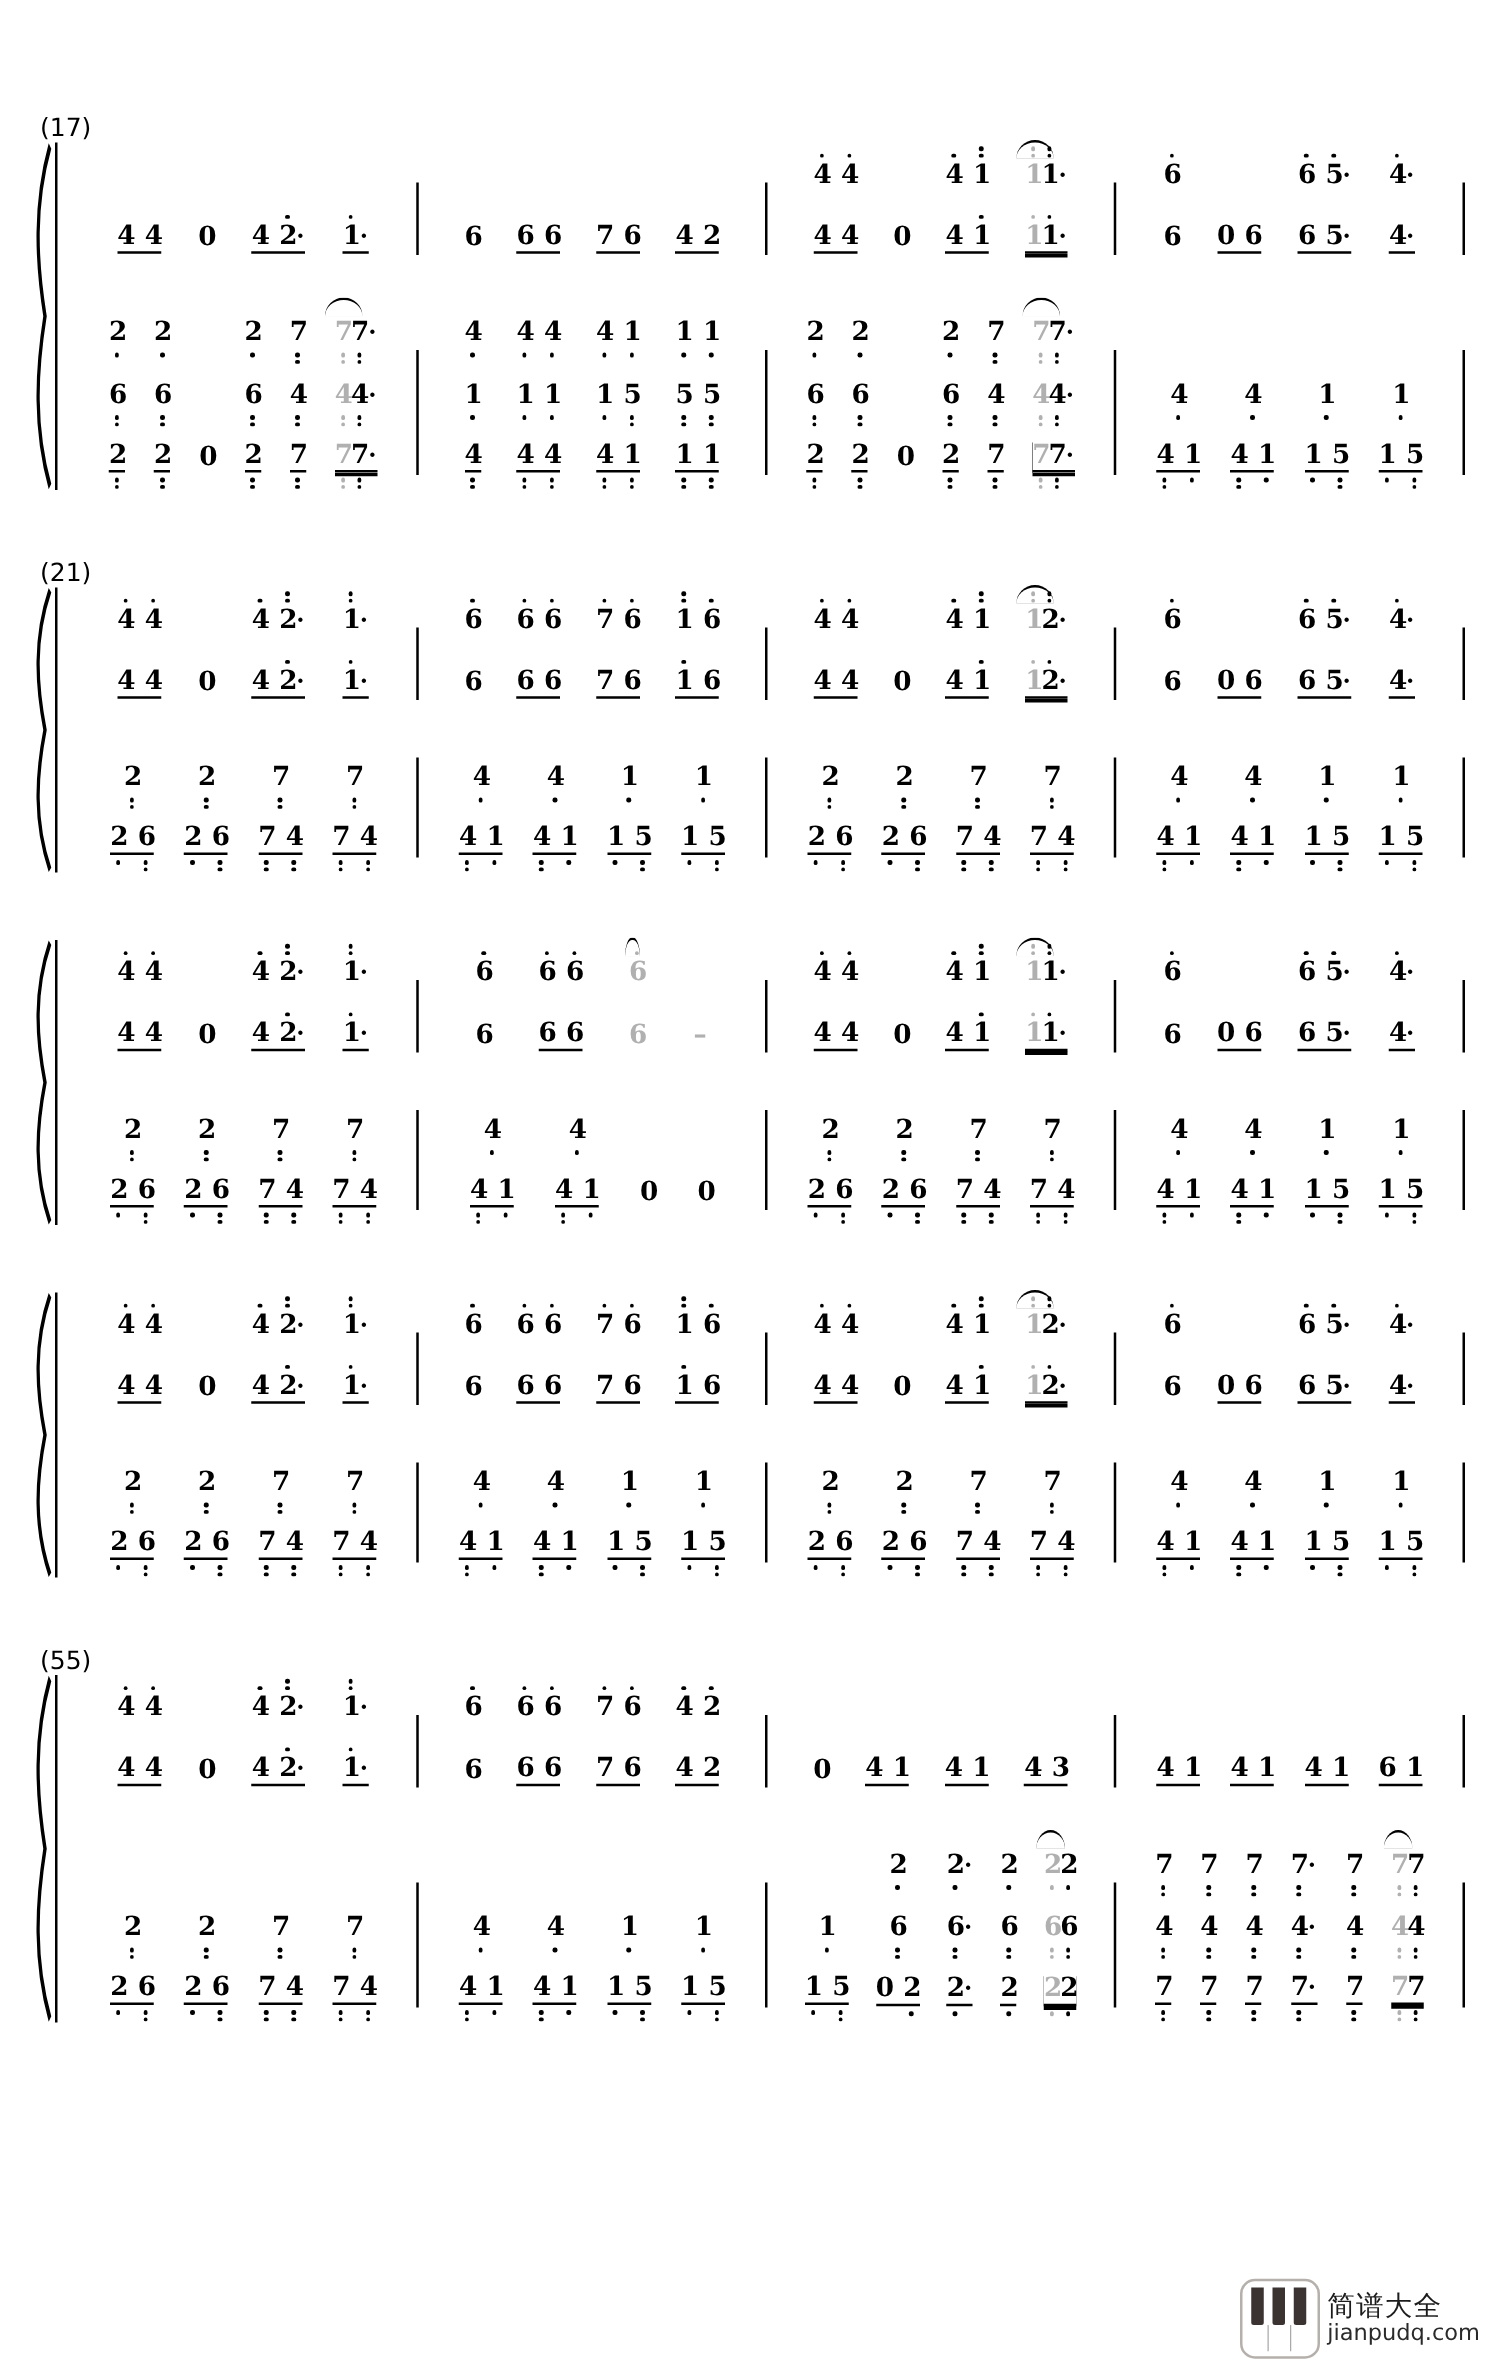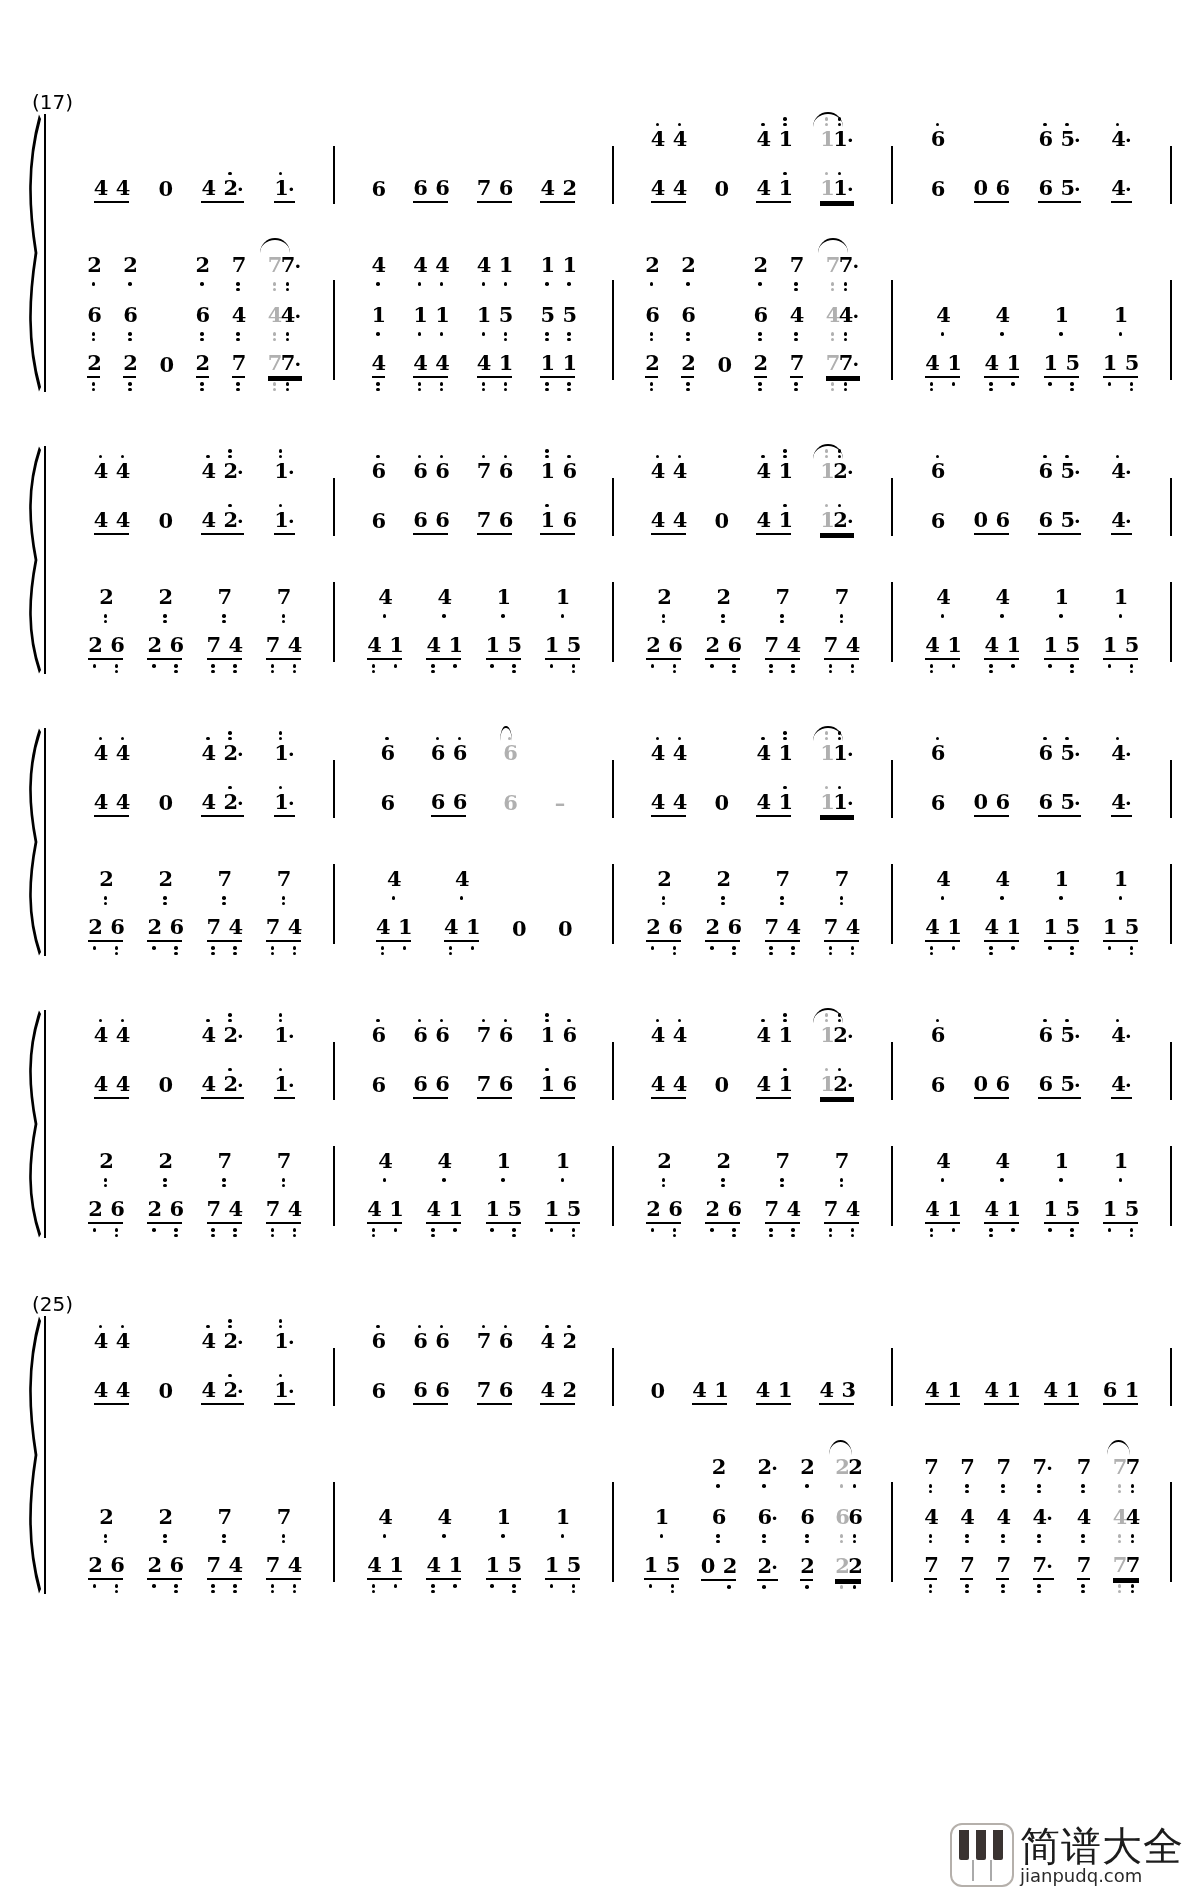--- a/index.html
+++ b/index.html
@@ -42,21 +42,21 @@
   .gsp{margin-left:9px;}
   .grey,.grey .nch,.grey.nch,.grey.augch{color:#b0b0b0;}
   .tie::before{content:"";position:absolute;top:-4px;left:-22%;width:88%;height:13px;
        border-top:2px solid #000;border-radius:50% 50% 0 0/100% 100% 0 0;}
   .footer{position:absolute;right:16px;bottom:10px;display:flex;align-items:center;}
   .picon{width:60px;height:60px;border:2px solid #b5b0ab;border-radius:12px;background:#fff;
          position:relative;margin-right:6px;flex:0 0 auto;}
   .picon .bk{position:absolute;top:5px;width:10px;height:30px;background:#3a3331;border-radius:0 0 2px 2px;}
   .picon .wl{position:absolute;top:35px;bottom:4px;width:1.5px;background:#aaa;}
   .wm-text{display:flex;flex-direction:column;line-height:1;}
-  .wm-brand{font-size:40px;color:#1c1c1c;letter-spacing:1px;font-family:"DejaVu Sans",sans-serif;}
+  .wm-brand{font-size:22px;color:#1c1c1c;letter-spacing:1px;font-family:"DejaVu Sans",sans-serif;}
   .wm-site{font-size:18px;color:#2a2a2a;margin-top:1px;font-family:"DejaVu Sans",sans-serif;}
 </style>
 </head>
 <body>
 
 <div class="page">
   <div class="score" id="score-mount">
       <div class="system">
         <div class="sys-label">(17)</div>
         <div class="sysbody">
@@ -1352,20 +1352,21 @@
                     </div>
                   </div>
                 </div>
               </div>
               <div class="bar b3"></div>
             </div>
           </div>
         </div>
       </div>
       <div class="system">
+        <div class="sys-label">(21)</div>
         <div class="sysbody">
           <div class="brace-col">
             <svg width="16" viewBox="0 0 16 100" preserveAspectRatio="none" style="height:auto;">
               <path d="M14 1 C1 18 3 34 10 50 C3 66 1 82 14 99" fill="none" stroke="#000" stroke-width="2.6"></path>
             </svg>
             <div class="startline"></div>
           </div>
           <div class="staves">
             <div class="stave treble">
               <div class="measure">
@@ -4578,21 +4579,21 @@
                     </div>
                   </div>
                 </div>
               </div>
               <div class="bar b2"></div>
             </div>
           </div>
         </div>
       </div>
       <div class="system">
-        <div class="sys-label">(25)</div>
+        <div class="sys-label">(55)</div>
         <div class="sysbody">
           <div class="brace-col">
             <svg width="16" viewBox="0 0 16 100" preserveAspectRatio="none" style="height:auto;">
               <path d="M14 1 C1 18 3 34 10 50 C3 66 1 82 14 99" fill="none" stroke="#000" stroke-width="2.6"></path>
             </svg>
             <div class="startline"></div>
           </div>
           <div class="staves">
             <div class="stave treble">
               <div class="measure">

